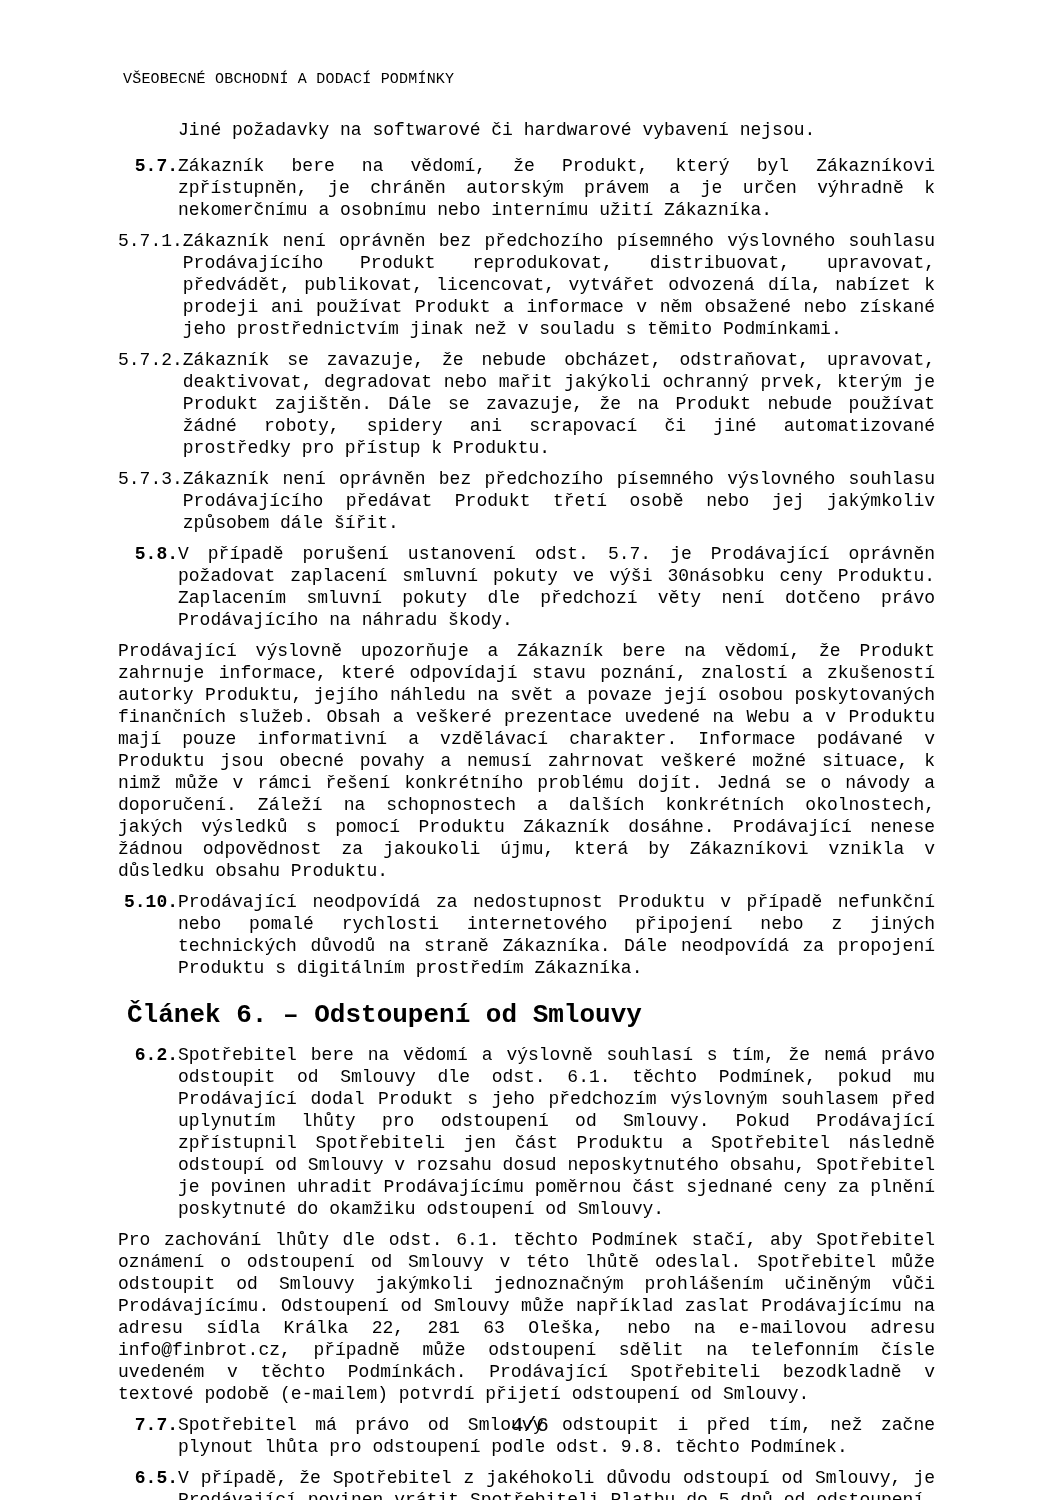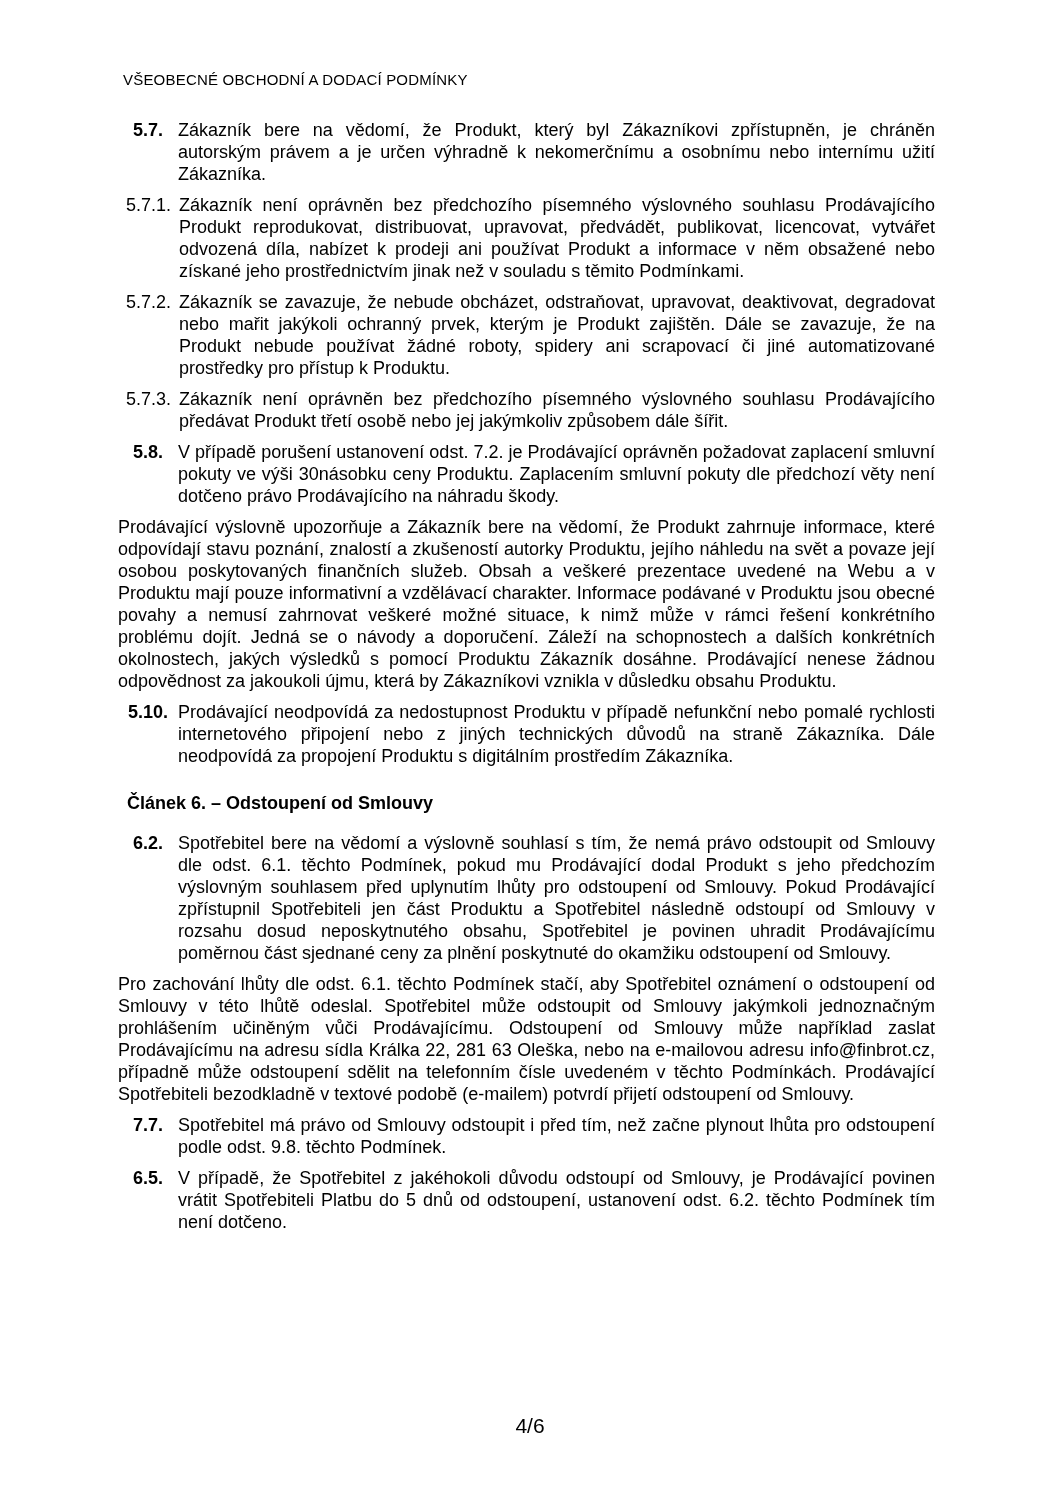--- a/index.html
+++ b/index.html
@@ -2,21 +2,21 @@
 <html lang="cs"><head>
 <meta charset="utf-8">
 <style>
   html, body { margin: 0; padding: 0; }
   body { background: #ffffff; }
   .page {
     position: relative;
     width: 1060px;
     height: 1500px;
     background: #ffffff;
-    font-family: Liberation Sans, sans-serif;
+    font-family: Liberation Mono, monospace;
     color: #000000;
     overflow: hidden;
   }
   .doc-header {
     position: absolute;
     left: 123px;
     top: 71px;
     font-size: 15px;
     line-height: 18px;
     letter-spacing: 0.2px;
@@ -33,32 +33,32 @@
   .intro {
     margin: 0 0 14px 60px;
     text-align: left;
   }
   .item {
     display: flex;
     margin: 0 0 9px 0;
   }
   .item .num {
     flex: 0 0 60px;
-    text-align: center;
+    text-align: right;
   }
   .item .num.b { font-weight: bold; }
   .item .txt {
     flex: 1;
     text-align: justify;
     text-justify: inter-word;
   }
   .item.sub { }
   .item.sub .num { flex: 0 0 61px; }
   .article-heading {
-    font-size: 18px;
+    font-size: 26px;
     line-height: 28px;
     font-weight: bold;
     margin: 22px 0 15px 9px;
   }
   .doc-footer {
     position: absolute;
     left: 0;
     top: 1416px;
     width: 100%;
     text-align: center;
@@ -68,20 +68,21 @@
 </style>
 </head>
 <body>
 
 <div class="page">
 
   <div class="doc-header">VŠEOBECNÉ OBCHODNÍ A DODACÍ PODMÍNKY</div>
 
   <div class="content">
 
+    <p class="intro">Jiné požadavky na softwarové či hardwarové vybavení nejsou.</p>
 
     <div class="item">
       <span class="num b">5.7.</span>
       <div class="txt">Zákazník bere na vědomí, že Produkt, který byl Zákazníkovi zpřístupněn, je chráněn autorským právem a je určen výhradně k nekomerčnímu a osobnímu nebo internímu užití Zákazníka.</div>
     </div>
 
     <div class="item sub">
       <span class="num">5.7.1.</span>
       <div class="txt">Zákazník není oprávněn bez předchozího písemného výslovného souhlasu Prodávajícího Produkt reprodukovat, distribuovat, upravovat, předvádět, publikovat, licencovat, vytvářet odvozená díla, nabízet k prodeji ani používat Produkt a informace v něm obsažené nebo získané jeho prostřednictvím jinak než v souladu s těmito Podmínkami.</div>
     </div>
@@ -91,21 +92,21 @@
       <div class="txt">Zákazník se zavazuje, že nebude obcházet, odstraňovat, upravovat, deaktivovat, degradovat nebo mařit jakýkoli ochranný prvek, kterým je Produkt zajištěn. Dále se zavazuje, že na Produkt nebude používat žádné roboty, spidery ani scrapovací či jiné automatizované prostředky pro přístup k Produktu.</div>
     </div>
 
     <div class="item sub">
       <span class="num">5.7.3.</span>
       <div class="txt">Zákazník není oprávněn bez předchozího písemného výslovného souhlasu Prodávajícího předávat Produkt třetí osobě nebo jej jakýmkoliv způsobem dále šířit.</div>
     </div>
 
     <div class="item">
       <span class="num b">5.8.</span>
-      <div class="txt">V případě porušení ustanovení odst. 7.2. je Prodávající oprávněn požadovat zaplacení smluvní pokuty ve výši 30násobku ceny Produktu. Zaplacením smluvní pokuty dle předchozí věty není dotčeno právo Prodávajícího na náhradu škody.</div>
+      <div class="txt">V případě porušení ustanovení odst. 5.7. je Prodávající oprávněn požadovat zaplacení smluvní pokuty ve výši 30násobku ceny Produktu. Zaplacením smluvní pokuty dle předchozí věty není dotčeno právo Prodávajícího na náhradu škody.</div>
     </div>
 
     <div class="item">
       <div class="txt">Prodávající výslovně upozorňuje a Zákazník bere na vědomí, že Produkt zahrnuje informace, které odpovídají stavu poznání, znalostí a zkušeností autorky Produktu, jejího náhledu na svět a povaze její osobou poskytovaných finančních služeb. Obsah a veškeré prezentace uvedené na Webu a v Produktu mají pouze informativní a vzdělávací charakter. Informace podávané v Produktu jsou obecné povahy a nemusí zahrnovat veškeré možné situace, k nimž může v rámci řešení konkrétního problému dojít. Jedná se o návody a doporučení. Záleží na schopnostech a dalších konkrétních okolnostech, jakých výsledků s pomocí Produktu Zákazník dosáhne. Prodávající nenese žádnou odpovědnost za jakoukoli újmu, která by Zákazníkovi vznikla v důsledku obsahu Produktu.</div>
     </div>
 
     <div class="item">
       <span class="num b">5.10.</span>
       <div class="txt">Prodávající neodpovídá za nedostupnost Produktu v případě nefunkční nebo pomalé rychlosti internetového připojení nebo z jiných technických důvodů na straně Zákazníka. Dále neodpovídá za propojení Produktu s digitálním prostředím Zákazníka.</div>
     </div>

